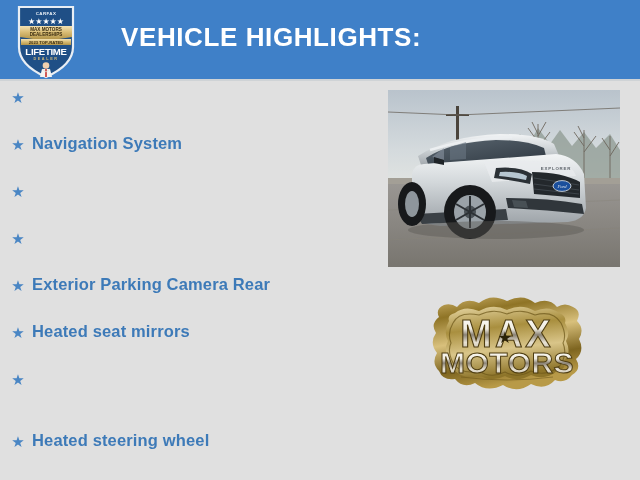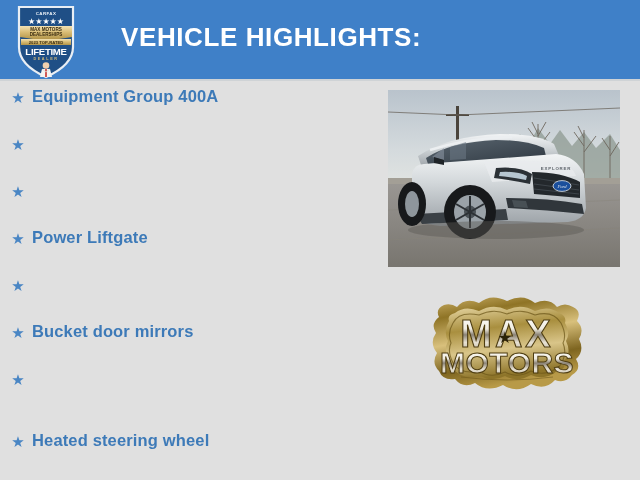--- a/index.html
+++ b/index.html
@@ -104,38 +104,38 @@
       <path d="M25 66 L29 69 L33 66" fill="none" stroke="#d9d9d5" stroke-width="0.8"></path>
     </g>
   </svg>
 </div>
 
 <div id="header-title">VEHICLE HIGHLIGHTS:</div>
 
 <div id="feature-list">
   <div class="feature-row">
     <span class="star-icon">★</span>
-    <span class="feature-label">Equipment Group 400A</span>
-  </div>
-  <div class="feature-row">
-    <span class="star-icon">★</span>
-  </div>
-  <div class="feature-row">
-    <span class="star-icon">★</span>
-  </div>
-  <div class="feature-row">
-    <span class="star-icon">★</span>
-    <span class="feature-label">Power Liftgate</span>
-  </div>
-  <div class="feature-row">
-    <span class="star-icon">★</span>
-  </div>
-  <div class="feature-row">
-    <span class="star-icon">★</span>
-    <span class="feature-label">Bucket door mirrors</span>
+  </div>
+  <div class="feature-row">
+    <span class="star-icon">★</span>
+    <span class="feature-label">Navigation System</span>
+  </div>
+  <div class="feature-row">
+    <span class="star-icon">★</span>
+  </div>
+  <div class="feature-row">
+    <span class="star-icon">★</span>
+  </div>
+  <div class="feature-row">
+    <span class="star-icon">★</span>
+    <span class="feature-label">Exterior Parking Camera Rear</span>
+  </div>
+  <div class="feature-row">
+    <span class="star-icon">★</span>
+    <span class="feature-label">Heated seat mirrors</span>
   </div>
   <div class="feature-row two-line">
     <span class="star-icon">★</span>
   </div>
   <div class="feature-row">
     <span class="star-icon">★</span>
     <span class="feature-label">Heated steering wheel</span>
   </div>
 </div>
 

